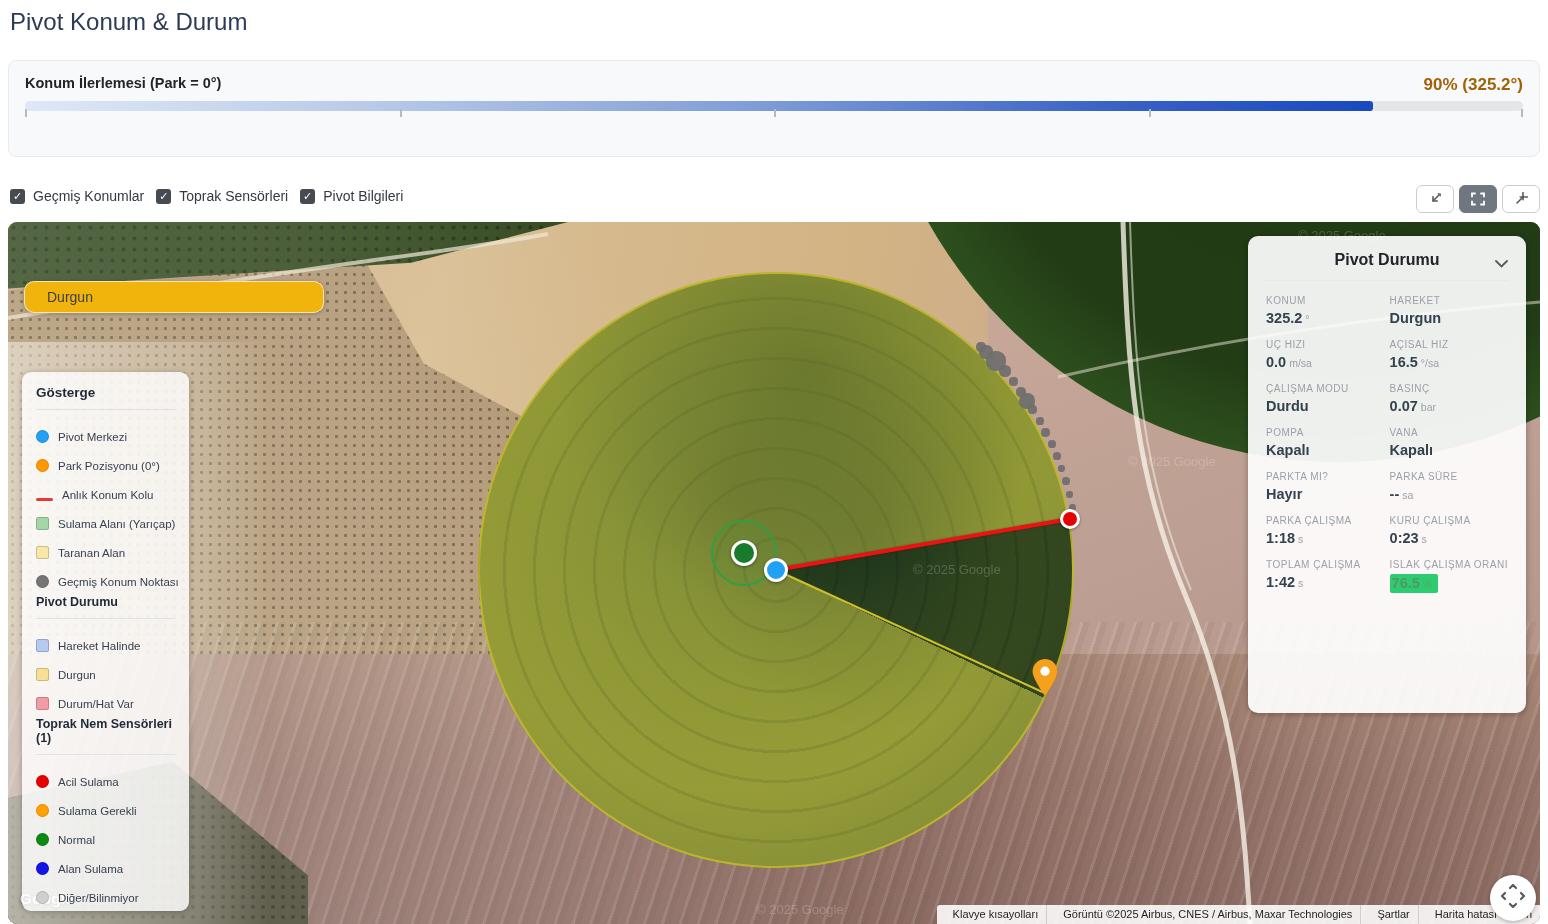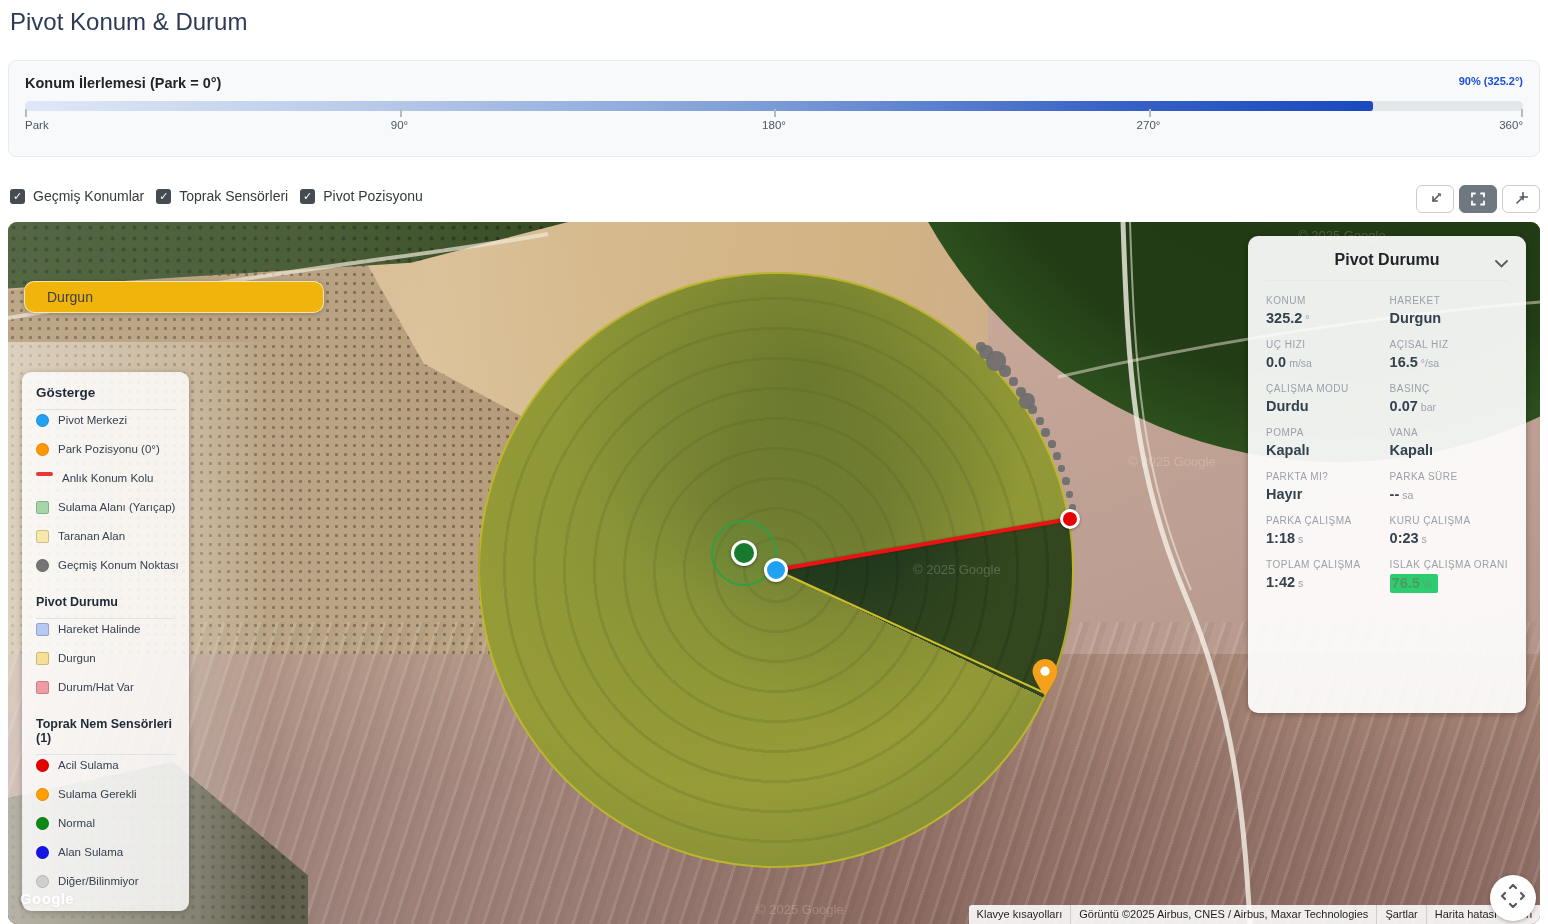--- a/index.html
+++ b/index.html
@@ -7,21 +7,21 @@
   .page { position:relative; width:1548px; height:924px; background:#fff; overflow:hidden; }
 
   
   .page-title { position:absolute; left:10px; top:8px; font-size:24px; font-weight:500; color:#2d3b55; }
 
   
   .progress-card { position:absolute; left:8px; top:60px; width:1532px; height:97px;
     background:#f8f9fa; border:1px solid #e7eaee; border-radius:8px; }
   .pc-head { display:flex; justify-content:space-between; padding:14px 16px 0 16px; }
   .pc-title { font-size:14.5px; font-weight:700; color:#212529; }
-  .pc-value { font-size:11px; font-weight:600; color:#1d4ed8; }
+  .pc-value { font-size:17px; font-weight:600; color:#a16207; }
   .pc-track { position:absolute; left:16px; right:16px; top:40px; height:10px; background:#e4e7ea; border-radius:6px; }
   .pc-fill { position:absolute; left:0; top:0; height:10px; border-radius:6px 4px 4px 6px;
     background:linear-gradient(90deg,#dfe8f7 0%,#b9cbe9 25%,#7d9cd6 55%,#3a63c6 80%,#1a49c0 100%); }
   .pc-tickmark { position:absolute; top:8px; width:2px; height:8px; background:#b4bac1; }
   .tm0{left:0;} .tm1{left:25%;} .tm2{left:50%;} .tm3{left:75%;} .tm4{right:0;}
   .pc-ticklabels { position:absolute; left:16px; right:16px; top:58px; height:14px; font-size:11.5px; color:#4b5563; }
   .tick-label { position:absolute; top:0; white-space:nowrap; }
   .tl0{left:0;} .tl1{left:25%; transform:translateX(-50%);} .tl2{left:50%; transform:translateX(-50%);}
   .tl3{left:75%; transform:translateX(-50%);} .tl4{right:0;}
 
@@ -105,21 +105,21 @@
   
   .status-badge { left:16px; top:59px; width:300px; height:32px; background:#f0b40d;
     border:1px solid rgba(255,255,255,0.65); border-radius:10px; display:flex; align-items:center;
     padding-left:22px; font-size:14px; font-weight:500; color:#3a3f45; box-shadow:0 1px 4px rgba(0,0,0,0.25); z-index:6; }
 
   
   .legend { left:14px; top:150px; width:167px; height:539px; background:rgba(255,255,255,0.82);
     border-radius:9px; box-shadow:0 1px 6px rgba(0,0,0,0.25); padding:13px 14px; z-index:7; }
   .legend-title { font-size:13.5px; font-weight:700; color:#1f2937; }
   .legend hr { border:none; border-top:1px solid #dfe3e8; margin:9px 0 4px 0; }
-  .li { display:flex; align-items:flex-start; height:29px; }
+  .li { display:flex; align-items:flex-end; height:29px; }
   .sw { flex:0 0 auto; margin-right:9px; }
   .sw-circle { width:13px; height:13px; border-radius:50%; border:1px solid rgba(0,0,0,0.12); }
   .sw-square { width:13px; height:13px; border-radius:2.5px; border:1px solid rgba(0,0,0,0.18); }
   .sw-line { width:17px; height:3.5px; border-radius:2px; }
   .li-label { font-size:11.5px; color:#374151; white-space:nowrap; }
   .legend-sub { font-size:12.5px; font-weight:700; color:#1f2937; margin-top:7px; }
 
   
   .status-panel { left:1240px; top:14px; width:278px; height:477px; background:rgba(255,255,255,0.92);
     border-radius:10px; box-shadow:0 1px 6px rgba(0,0,0,0.3); padding:15px 18px 10px 18px; z-index:7; }
@@ -132,21 +132,21 @@
   .field-value { font-size:14.5px; font-weight:700; color:#33424e; }
   .field-unit { font-size:10.5px; font-weight:400; color:#9aa1a9; margin-left:3px; }
   .badge-green { display:inline-block; background:#2ecc71; color:#4f9a60; padding:1px 6px 2px 2px; border-radius:2px; }
   .badge-green .field-unit { color:#57a668; }
 
   
   .glogo { left:12px; top:668px; font-size:15px; font-weight:600; letter-spacing:0.4px; color:#fff;
     text-shadow:0 1px 3px rgba(0,0,0,0.55); z-index:5; }
   .wm { position:absolute; color:rgba(255,255,255,0.20); font-size:13px; white-space:nowrap; }
   .attribution { position:absolute; right:0; bottom:0; display:flex; z-index:6; }
-  .attr-seg { background:rgba(255,255,255,0.88); font-size:11px; color:#1f1f1f; padding:3px 8px 4px 8px;
+  .attr-seg { background:rgba(255,255,255,0.88); font-size:11px; color:#1f1f1f; padding:3px 8px 4px 16px;
     border-left:1px solid #cfcfcf; white-space:nowrap; }
   .attr-seg:first-child { border-left:none; border-top-left-radius:3px; }
   .attr-link { cursor:pointer; }
   .pan-control { left:1482px; top:653px; width:46px; height:46px; border-radius:50%; background:#fff;
     box-shadow:0 1px 4px rgba(0,0,0,0.3); display:flex; align-items:center; justify-content:center; cursor:pointer; z-index:6; }
 </style>
 </head>
 <body>
 
 <div class="page">
@@ -159,41 +159,34 @@
       <div class="pc-value">90% (325.2°)</div>
     </div>
     <div class="pc-track">
       <div class="pc-fill" style="width: 90%;"></div>
       <div class="pc-tickmark tm0"></div>
       <div class="pc-tickmark tm1"></div>
       <div class="pc-tickmark tm2"></div>
       <div class="pc-tickmark tm3"></div>
       <div class="pc-tickmark tm4"></div>
     </div>
-    <div class="pc-ticklabels">
-      <span class="tick-label tl0">Park</span>
-      <span class="tick-label tl1">90°</span>
-      <span class="tick-label tl2">180°</span>
-      <span class="tick-label tl3">270°</span>
-      <span class="tick-label tl4">360°</span>
-    </div>
   </div>
 
   <div class="toggles">
     <div class="toggle">
       <span class="cb">✓</span>
       <span class="toggle-label">Geçmiş Konumlar</span>
     </div>
     <div class="toggle">
       <span class="cb">✓</span>
       <span class="toggle-label">Toprak Sensörleri</span>
     </div>
     <div class="toggle">
       <span class="cb">✓</span>
-      <span class="toggle-label">Pivot Pozisyonu</span>
+      <span class="toggle-label">Pivot Bilgileri</span>
     </div>
   </div>
 
   <div class="map-buttons">
     <div class="map-btn">
       <span>
         <svg width="14" height="14" viewBox="0 0 14 14">
             <g stroke="#555b61" stroke-width="1.6" fill="none" stroke-linecap="round">
               <path d="M11 3 L5 9"></path>
               <path d="M5 9 h4.3 M5 9 v-4.3"></path>

